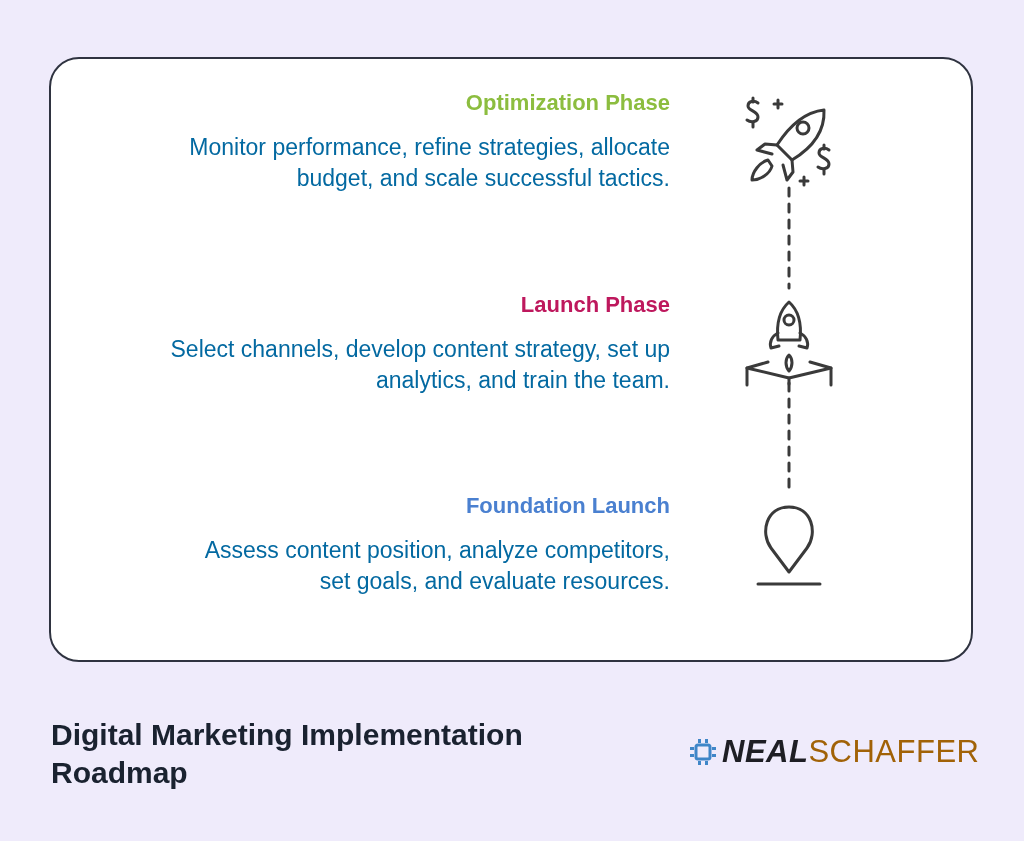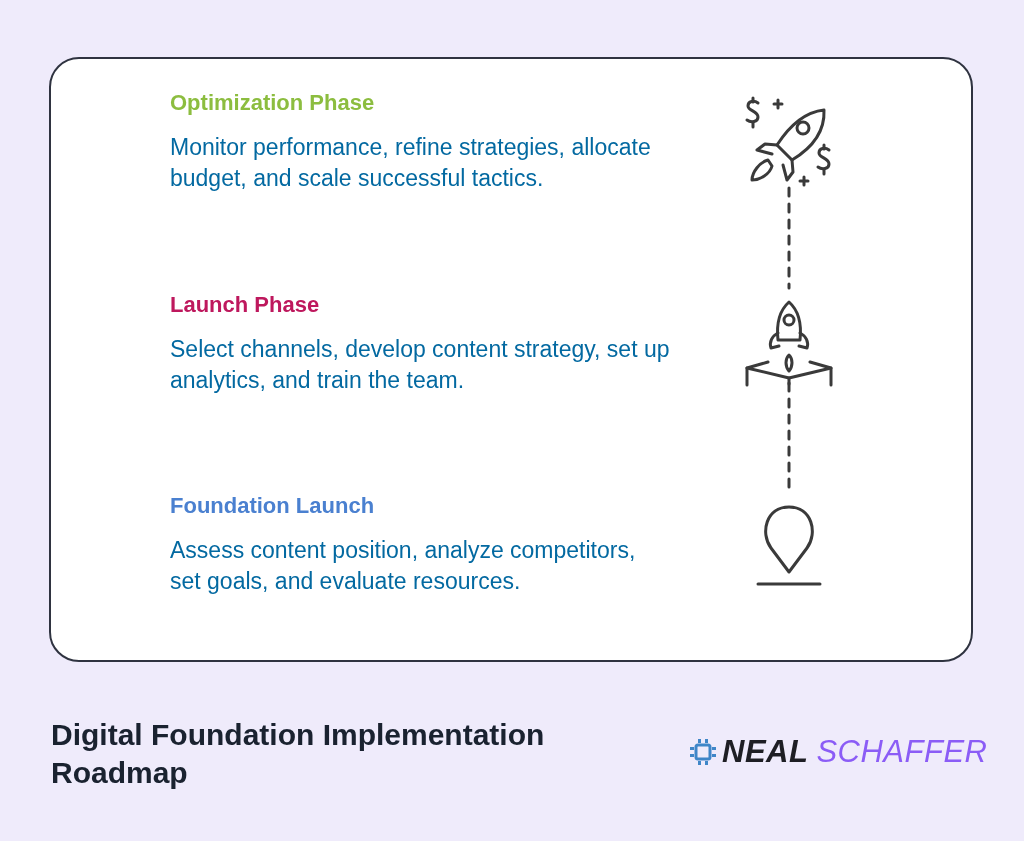--- a/index.html
+++ b/index.html
@@ -16,21 +16,21 @@
     width: 924px; height: 605px;
     background: #ffffff;
     border: 2px solid #2f3340;
     border-radius: 30px;
     box-sizing: border-box;
   }
   .phase {
     position: absolute;
     left: 170px;
     width: 500px;
-    text-align: left;
+    text-align: right;
   }
   .phase-title {
     font-weight: bold;
     font-size: 22px;
     line-height: 26px;
     margin-bottom: 16px;
   }
   .phase-desc {
     font-size: 23px;
     line-height: 31px;
@@ -52,21 +52,21 @@
   }
   .brand {
     position: absolute;
     left: 690px; top: 734px;
     display: flex; align-items: center;
     font-size: 31px;
     color: #1e1e24;
     letter-spacing: 0.5px;
   }
   .brand .bold { font-weight: bold; margin-left: 6px; font-style: italic; }
-  .brand .light { font-weight: normal; margin-left: 8px; color: #8b5cf6; font-style: italic; }
+  .brand .light { font-weight: normal; margin-left: 0; color: #a16207; }
 </style>
 </head>
 <body>
 
 <div class="card"></div>
 
 <div class="phase" style="top:90px;">
   <div class="phase-title" style="color:#8cbd3f;">Optimization Phase</div>
   <div class="phase-desc">Monitor performance, refine strategies, allocate budget, and scale successful tactics.</div>
 </div>
@@ -115,21 +115,21 @@
     <line x1="831" y1="368" x2="831" y2="385"></line>
     <line x1="789" y1="378" x2="789" y2="384"></line>
   </g>
 
   <g>
     <path d="M789 572 L771 548 C760 533 766 507 789 507 C812 507 818 533 807 548 Z"></path>
     <line x1="758" y1="584" x2="820" y2="584"></line>
   </g>
 </svg>
 
-<div class="footer-title">Digital Foundation Implementation Roadmap</div>
+<div class="footer-title">Digital Marketing Implementation Roadmap</div>
 
 <div class="brand">
   <svg width="26" height="26" viewBox="0 0 26 26">
     <rect x="6" y="6" width="14" height="14" rx="2" fill="none" stroke="#3f86c8" stroke-width="3"></rect>
     <g fill="#3f86c8">
       <rect x="8" y="0" width="3" height="4"></rect>
         <rect x="15" y="0" width="3" height="4"></rect>
       <rect x="8" y="22" width="3" height="4"></rect>
         <rect x="15" y="22" width="3" height="4"></rect>
       <rect x="0" y="8" width="4" height="3"></rect>

